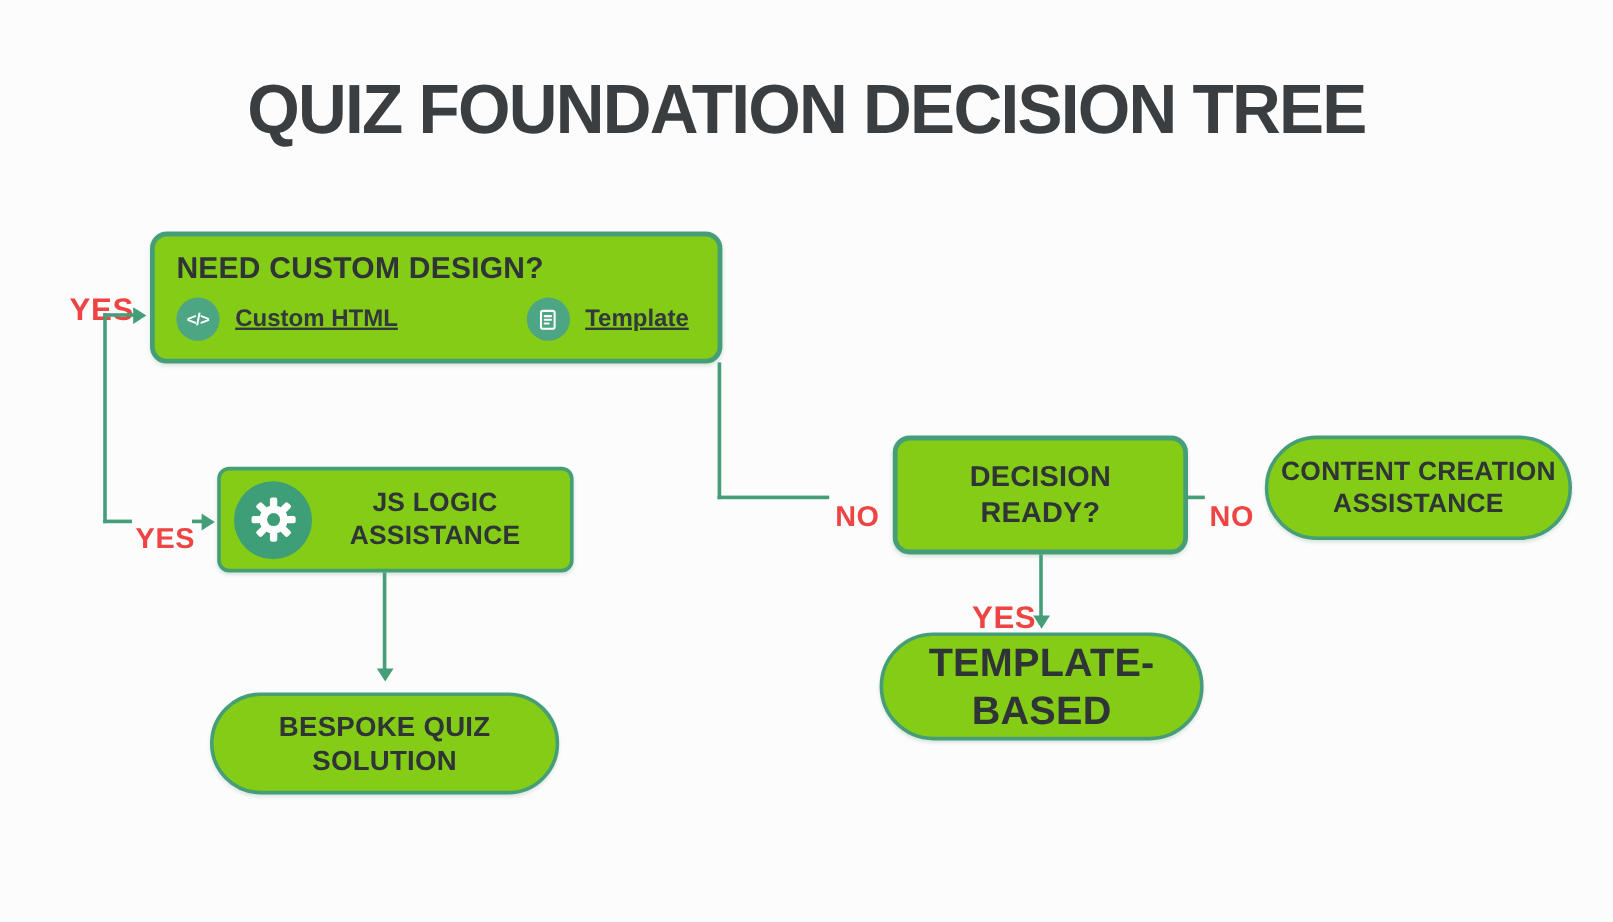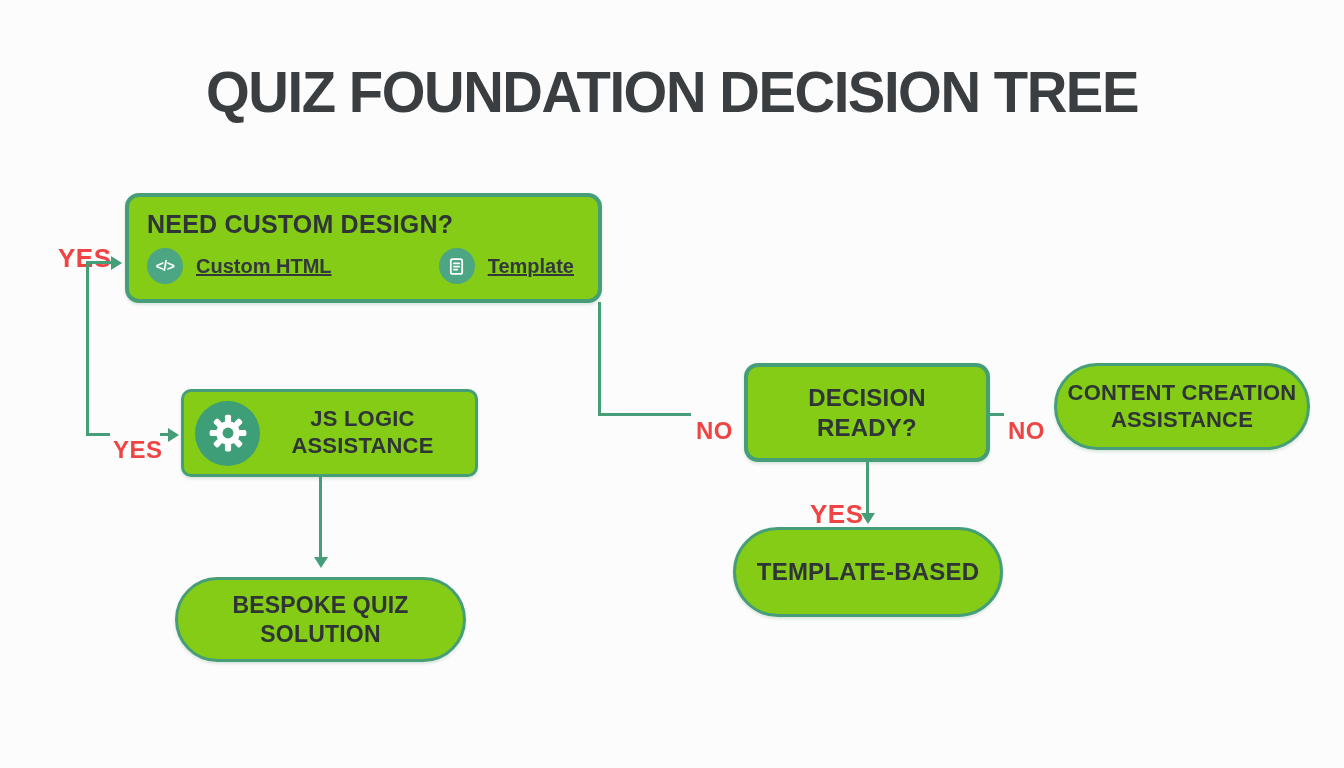--- a/index.html
+++ b/index.html
@@ -204,18 +204,18 @@
       <div>CONTENT CREATION</div>
       <div>ASSISTANCE</div>
     </div>
   </div>
 
   <div class="line" style="left:866px; top:462px; width:3px; height:52px;"></div>
   <div class="arrow-down" style="left:860.5px; top:513px;"></div>
   <div class="edge-label" style="left:810px; top:483px; font-size:26px;">YES</div>
 
   <div class="node pill template-quiz">
-    <div class="lines" style="font-size:24px;">
+    <div class="lines" style="font-size:33px;">
       <div>TEMPLATE-BASED</div>
     </div>
   </div>
 
 </div>
 
 </body></html>

